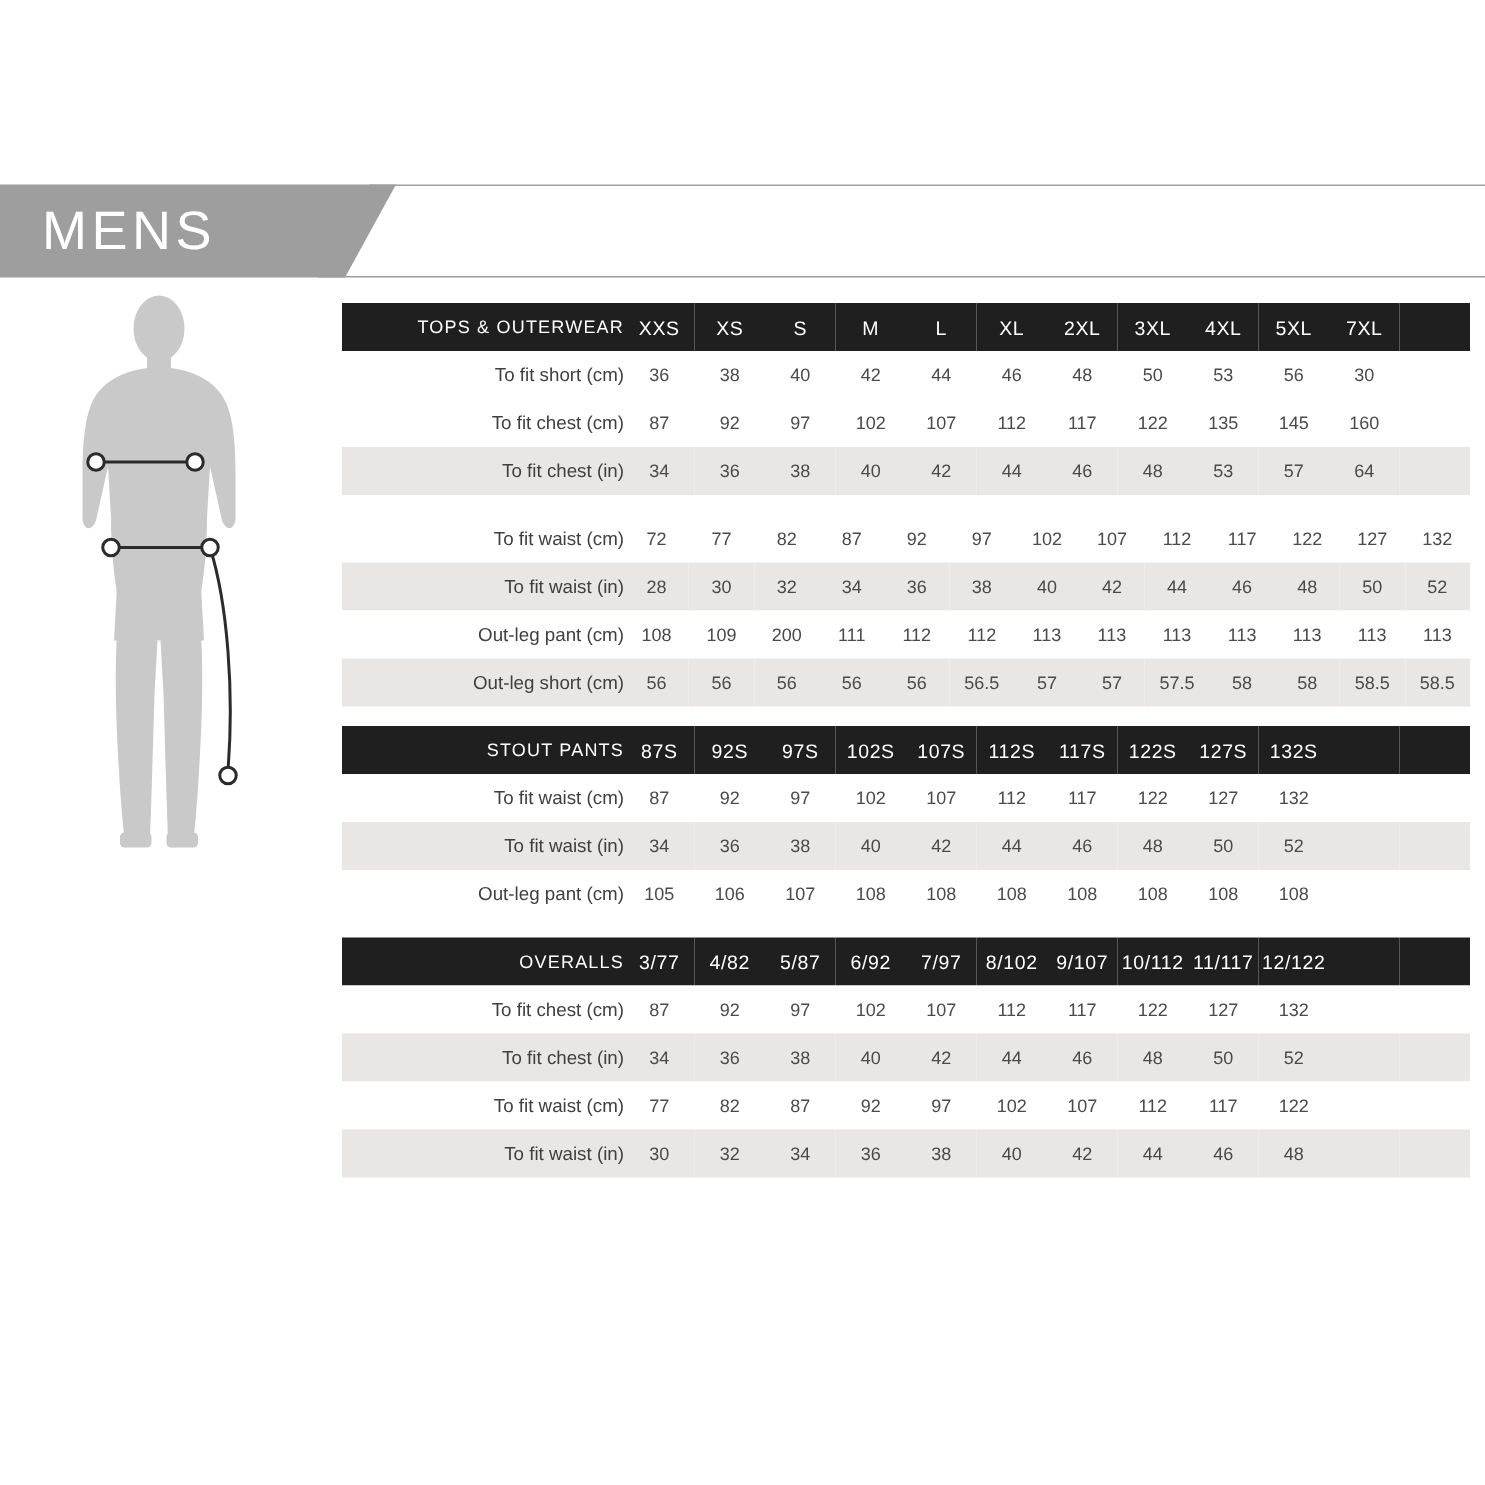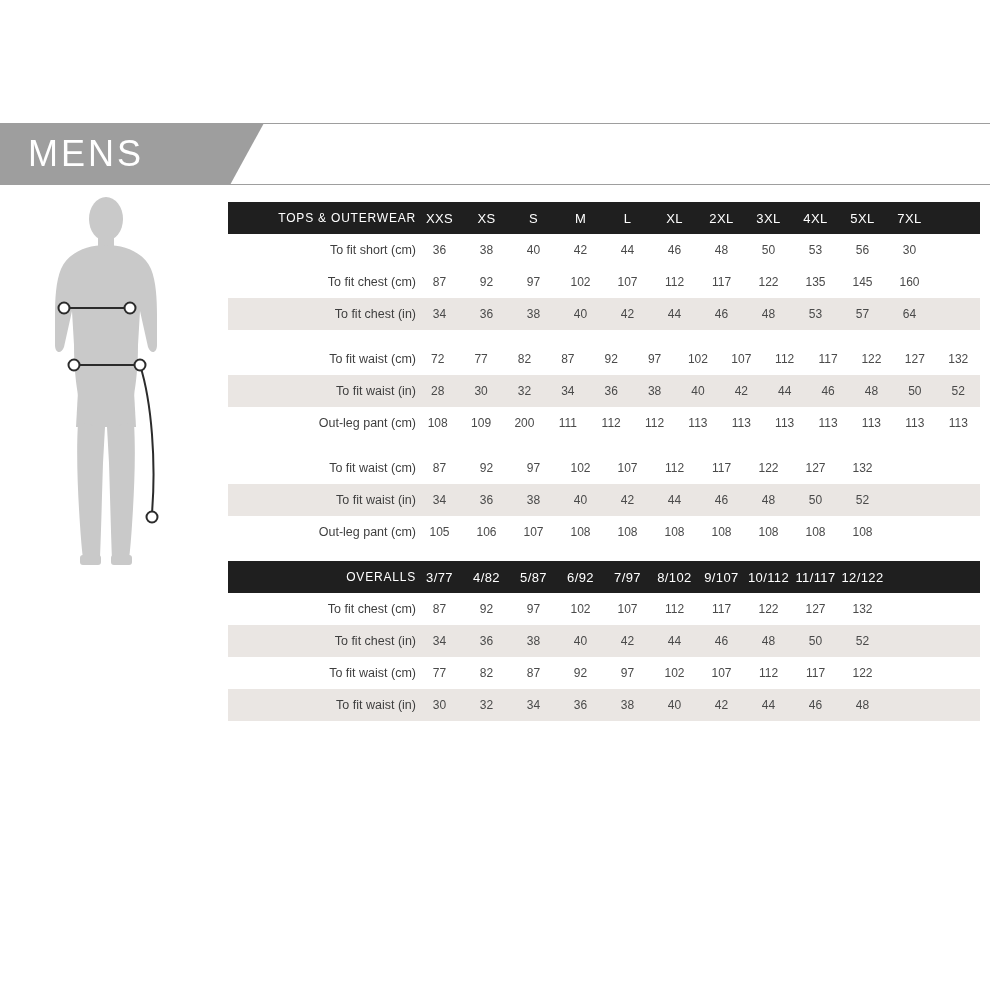--- a/index.html
+++ b/index.html
@@ -304,25 +304,56 @@
       <td class="num">112</td>
       <td class="num">112</td>
       <td class="num">113</td>
       <td class="num">113</td>
       <td class="num">113</td>
       <td class="num">113</td>
       <td class="num">113</td>
       <td class="num">113</td>
       <td class="num">113</td>
     </tr>
+    <tr class="alt">
+      <td class="rowlabel">Out-leg short (cm)</td>
+      <td class="num">56</td>
+      <td class="num">56</td>
+      <td class="num">56</td>
+      <td class="num">56</td>
+      <td class="num">56</td>
+      <td class="num">56.5</td>
+      <td class="num">57</td>
+      <td class="num">57</td>
+      <td class="num">57.5</td>
+      <td class="num">58</td>
+      <td class="num">58</td>
+      <td class="num">58.5</td>
+      <td class="num">58.5</td>
+    </tr>
   </tbody>
     </table>
 
   <table>
     <tbody>
+        <tr class="head">
+      <th class="rowlabel">STOUT PANTS</th>
+      <td class="num">87S</td>
+      <td class="num">92S</td>
+      <td class="num">97S</td>
+      <td class="num">102S</td>
+      <td class="num">107S</td>
+      <td class="num">112S</td>
+      <td class="num">117S</td>
+      <td class="num">122S</td>
+      <td class="num">127S</td>
+      <td class="num">132S</td>
+      <td class="num"></td>
+      <td class="num"></td>
+    </tr>
     <tr class="plain">
       <td class="rowlabel">To fit waist (cm)</td>
       <td class="num">87</td>
       <td class="num">92</td>
       <td class="num">97</td>
       <td class="num">102</td>
       <td class="num">107</td>
       <td class="num">112</td>
       <td class="num">117</td>
       <td class="num">122</td>

